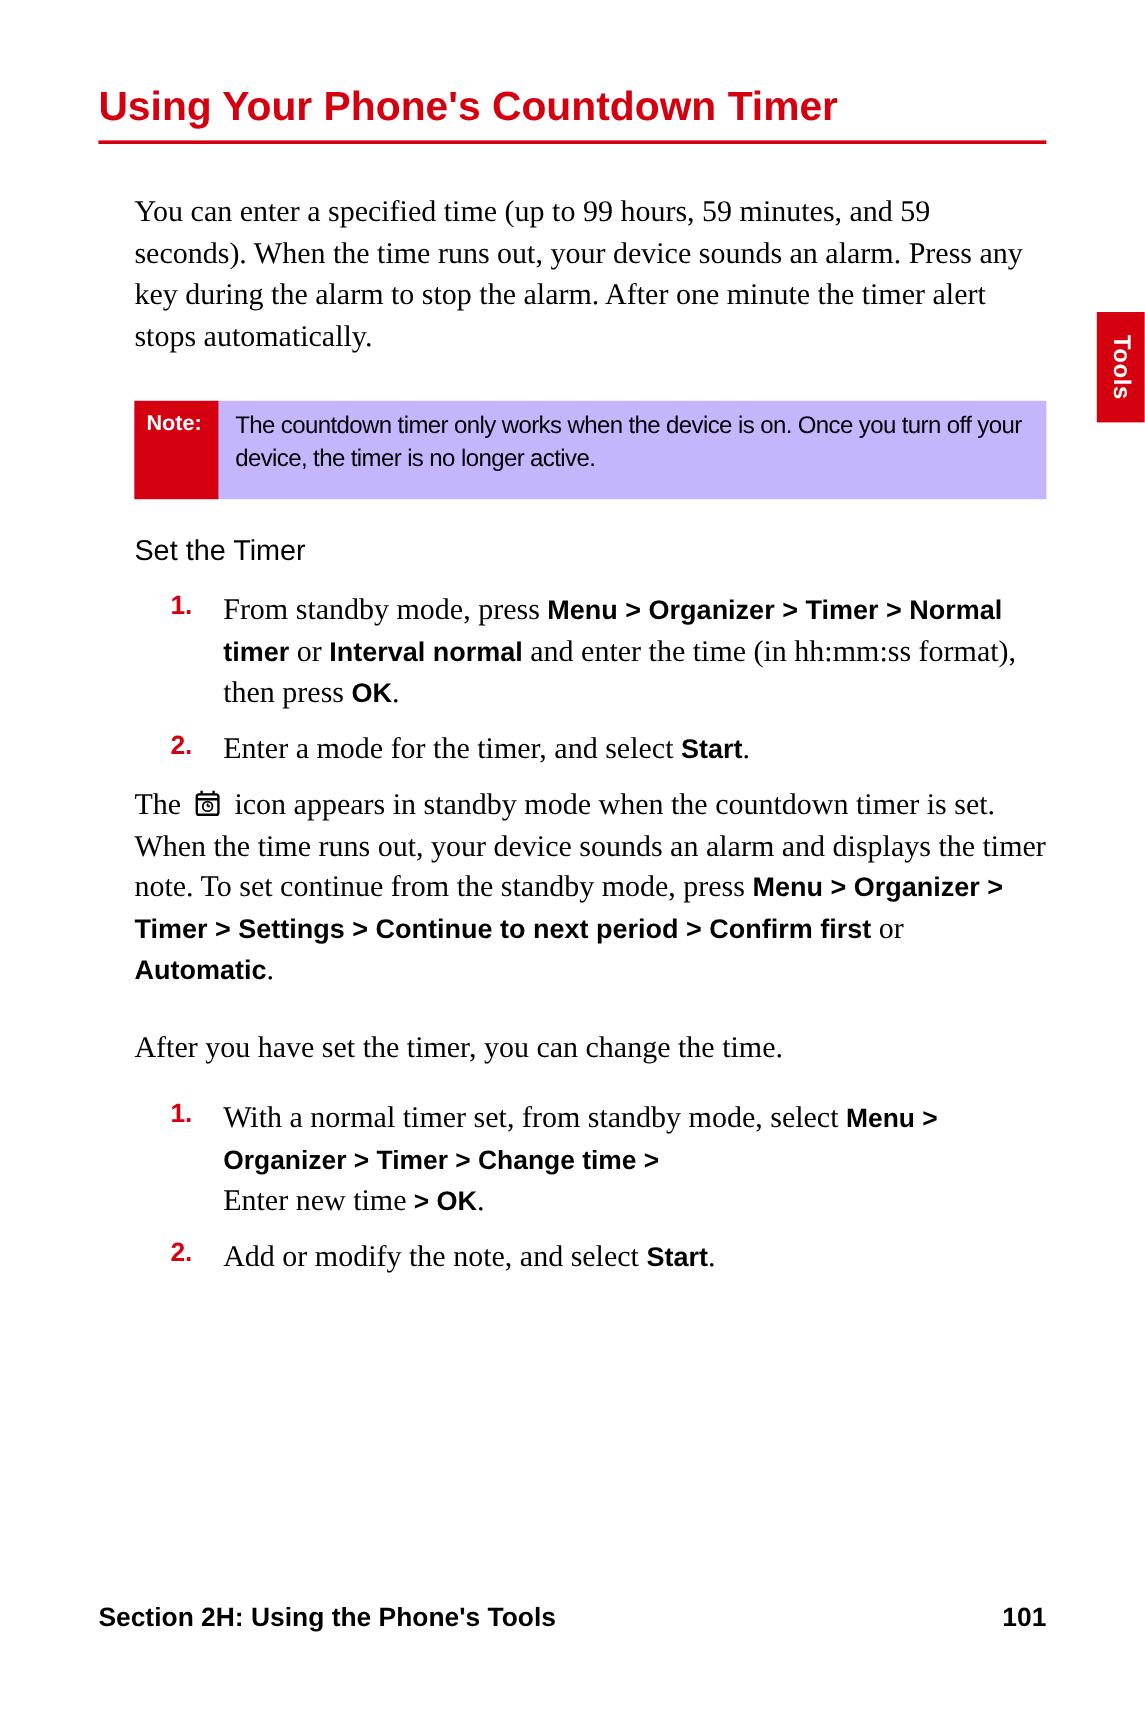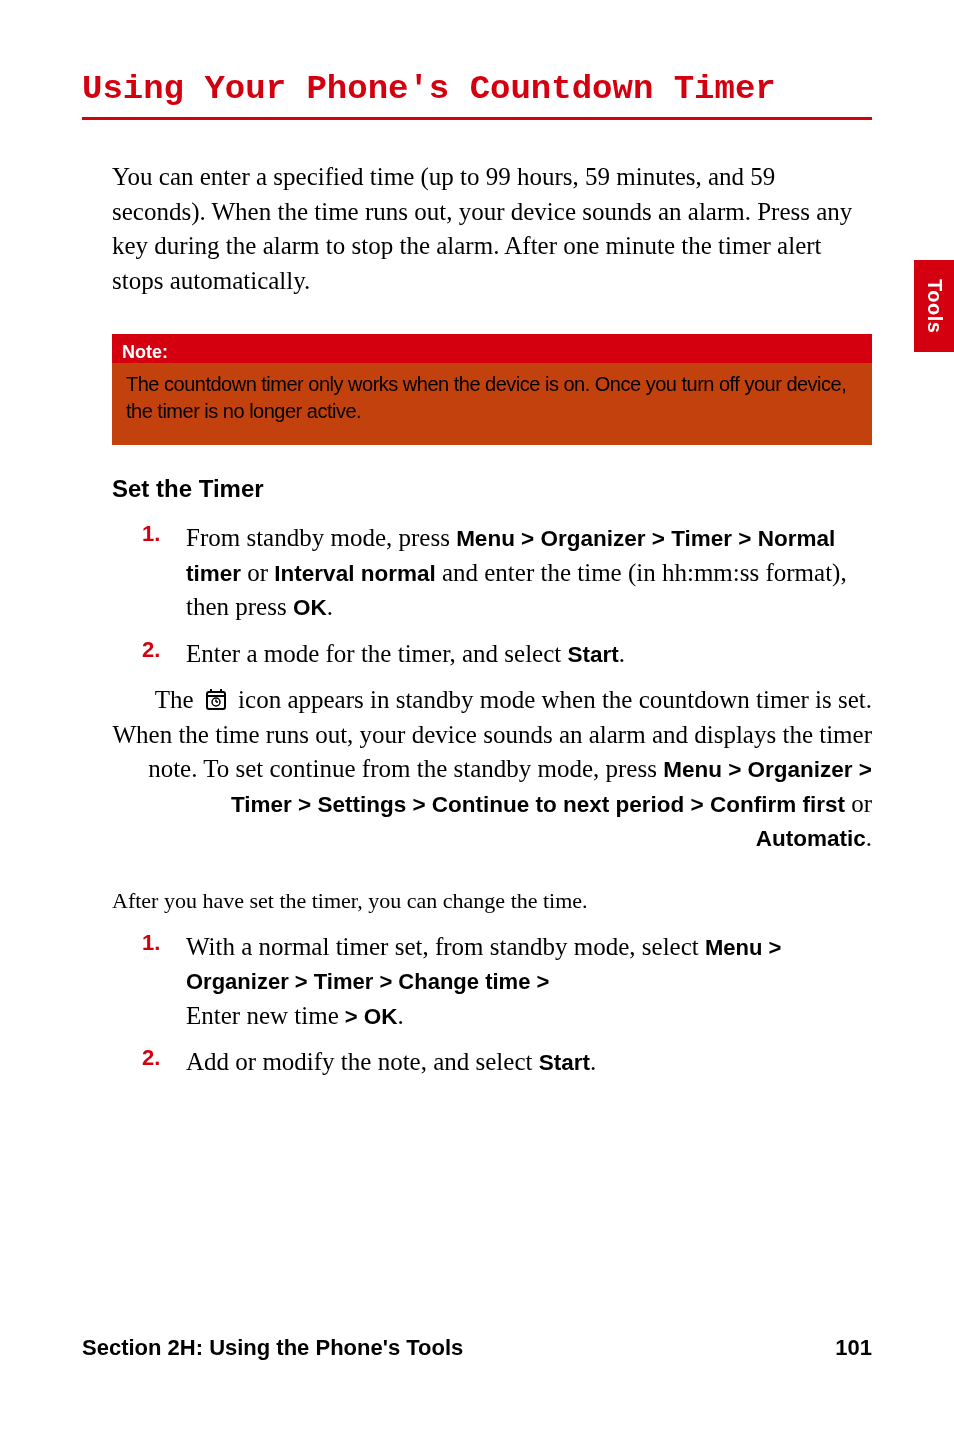--- a/index.html
+++ b/index.html
@@ -28,21 +28,21 @@
   }
   .side-tab-text {
     writing-mode: vertical-rl;
     color: #fff;
     font-family: Arial, Helvetica, sans-serif;
     font-weight: bold;
     font-size: 20px;
     letter-spacing: 0.5px;
   }
   .main-title {
-    font-family: Liberation Mono, monospace;
+    font-family: Liberation Sans, sans-serif;
     font-weight: bold;
     color: #d4000f;
     font-size: 34px;
     line-height: 1.15;
     margin-bottom: 8px;
   }
   .title-underline {
     height: 3px;
     background: #d4000f;
     margin-bottom: 40px;
@@ -50,44 +50,43 @@
   .content {
     padding-left: 30px;
   }
   .intro {
     font-size: 25px;
     line-height: 1.38;
     margin-bottom: 36px;
   }
   .note-box {
     display: flex;
-    background: #c2410c;
+    background: #c4b5fd;
     margin-bottom: 30px;
-    flex-direction: column;
   }
   .note-label {
     background: #d4000f;
     color: #fff;
     font-family: Arial, Helvetica, sans-serif;
     font-weight: bold;
     font-size: 18px;
     padding: 8px 10px 0 10px;
     min-width: 70px;
   }
   .note-text {
     font-family: Arial, Helvetica, sans-serif;
     font-size: 20px;
     line-height: 1.35;
     padding: 8px 10px 20px 14px;
     color: #000;
     letter-spacing: -0.5px;
   }
   .subheading {
     font-family: Arial, Helvetica, sans-serif;
-    font-weight: bold;
+    font-weight: normal;
     font-size: 24px;
     margin-bottom: 18px;
   }
   .step {
     display: flex;
     margin-bottom: 12px;
     padding-left: 30px;
   }
   .step-num {
     font-family: Arial, Helvetica, sans-serif;
@@ -108,26 +107,25 @@
   }
   .boldpath-sm {
     font-family: Arial, Helvetica, sans-serif;
     font-weight: bold;
     font-size: 22px;
   }
   .para {
     font-size: 25px;
     line-height: 1.38;
     margin-bottom: 30px;
-    text-align: right;
   }
   .para2 {
-    font-size: 22px;
-    line-height: 1.38;
-    margin-bottom: 14px;
+    font-size: 25px;
+    line-height: 1.38;
+    margin-bottom: 24px;
   }
   .timer-icon {
     display: inline-block;
     vertical-align: -3px;
     width: 24px;
     height: 24px;
     margin: 0 4px;
   }
   .footer {
     position: absolute;

